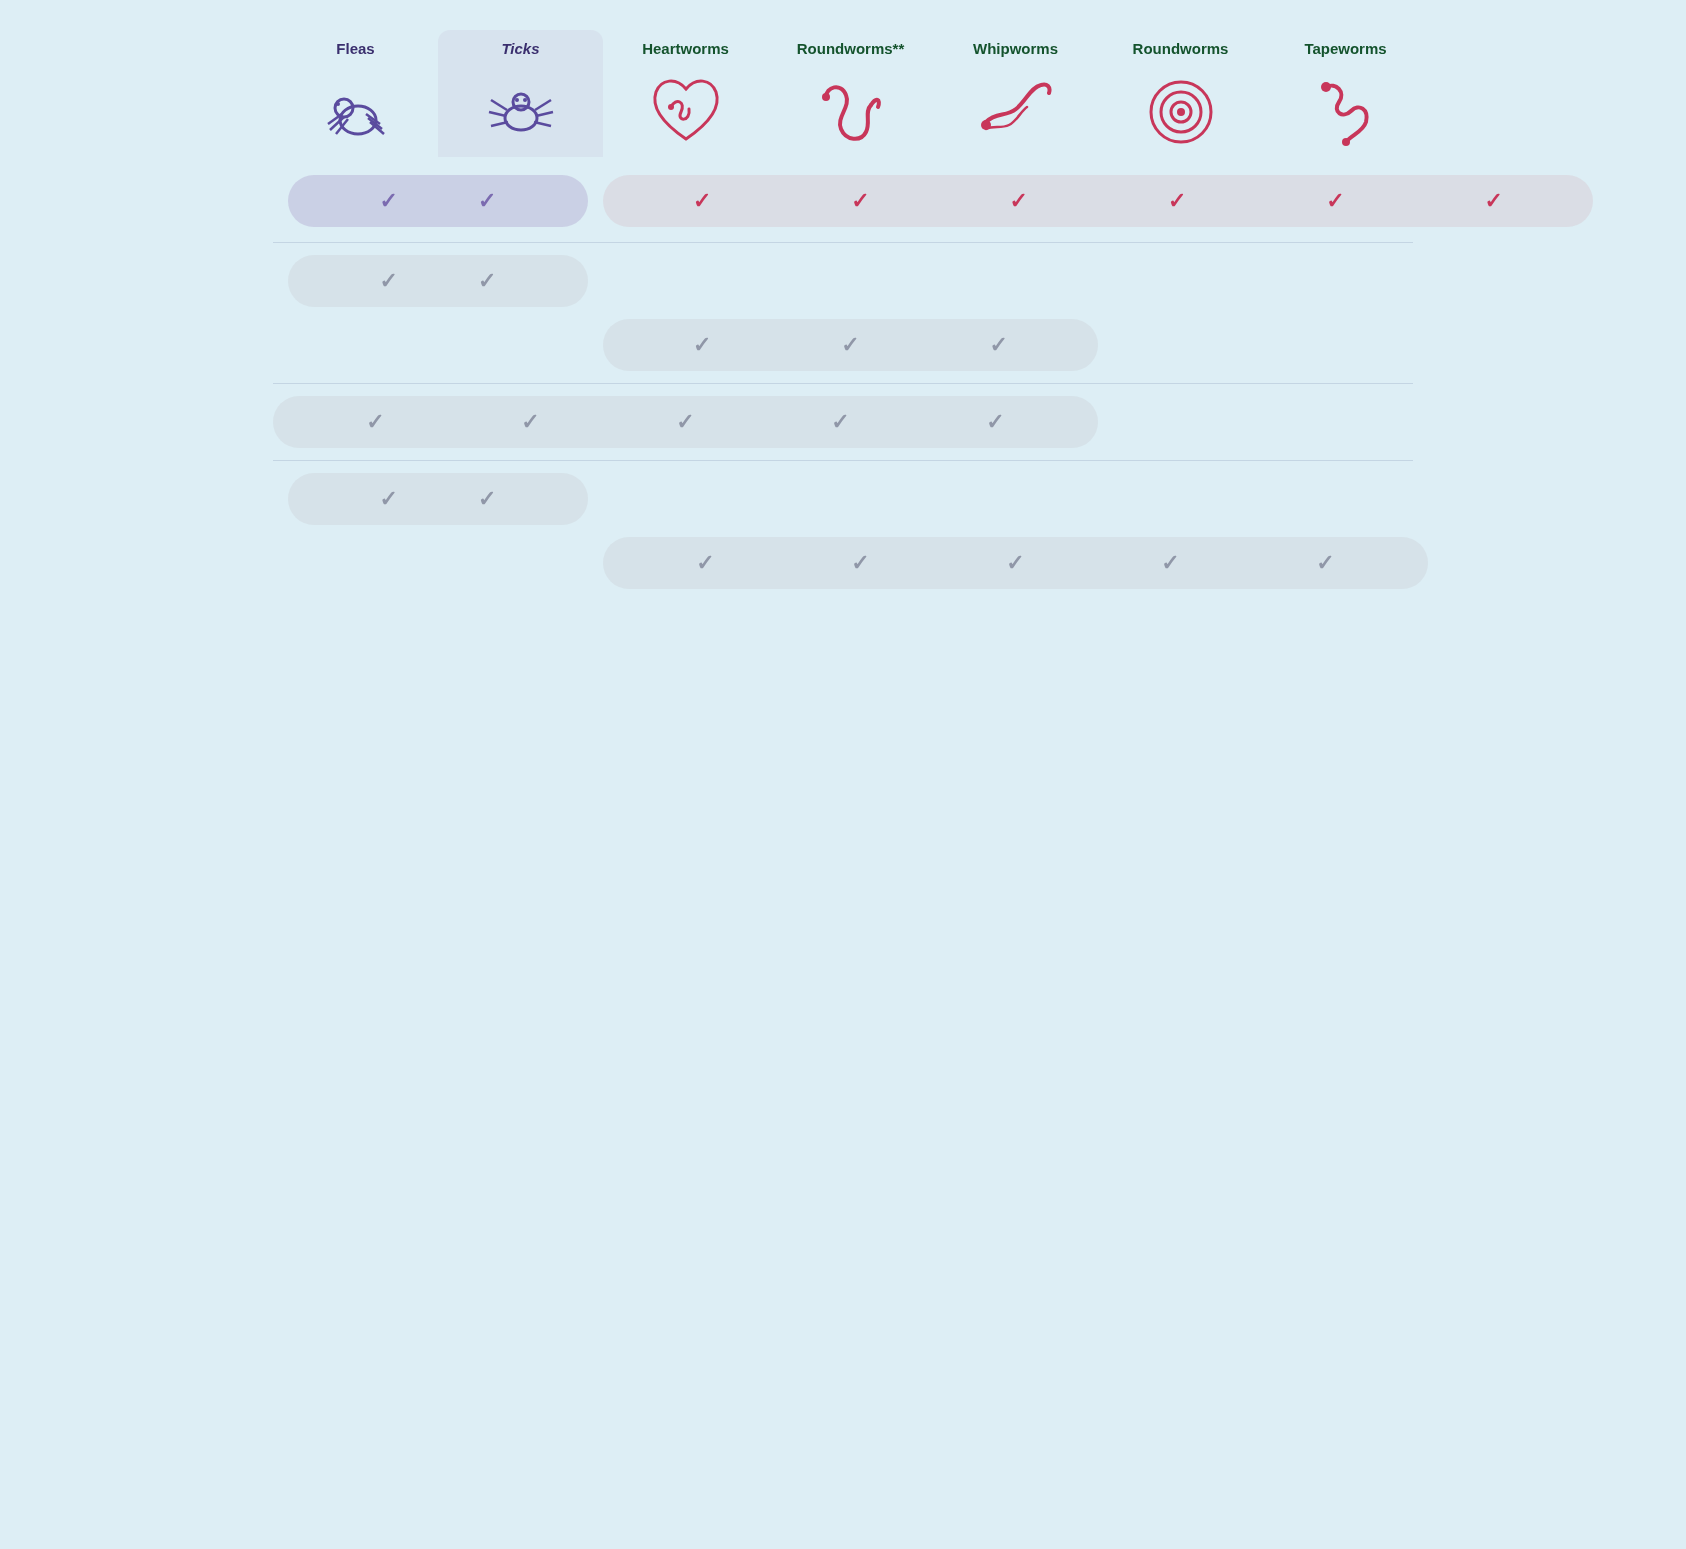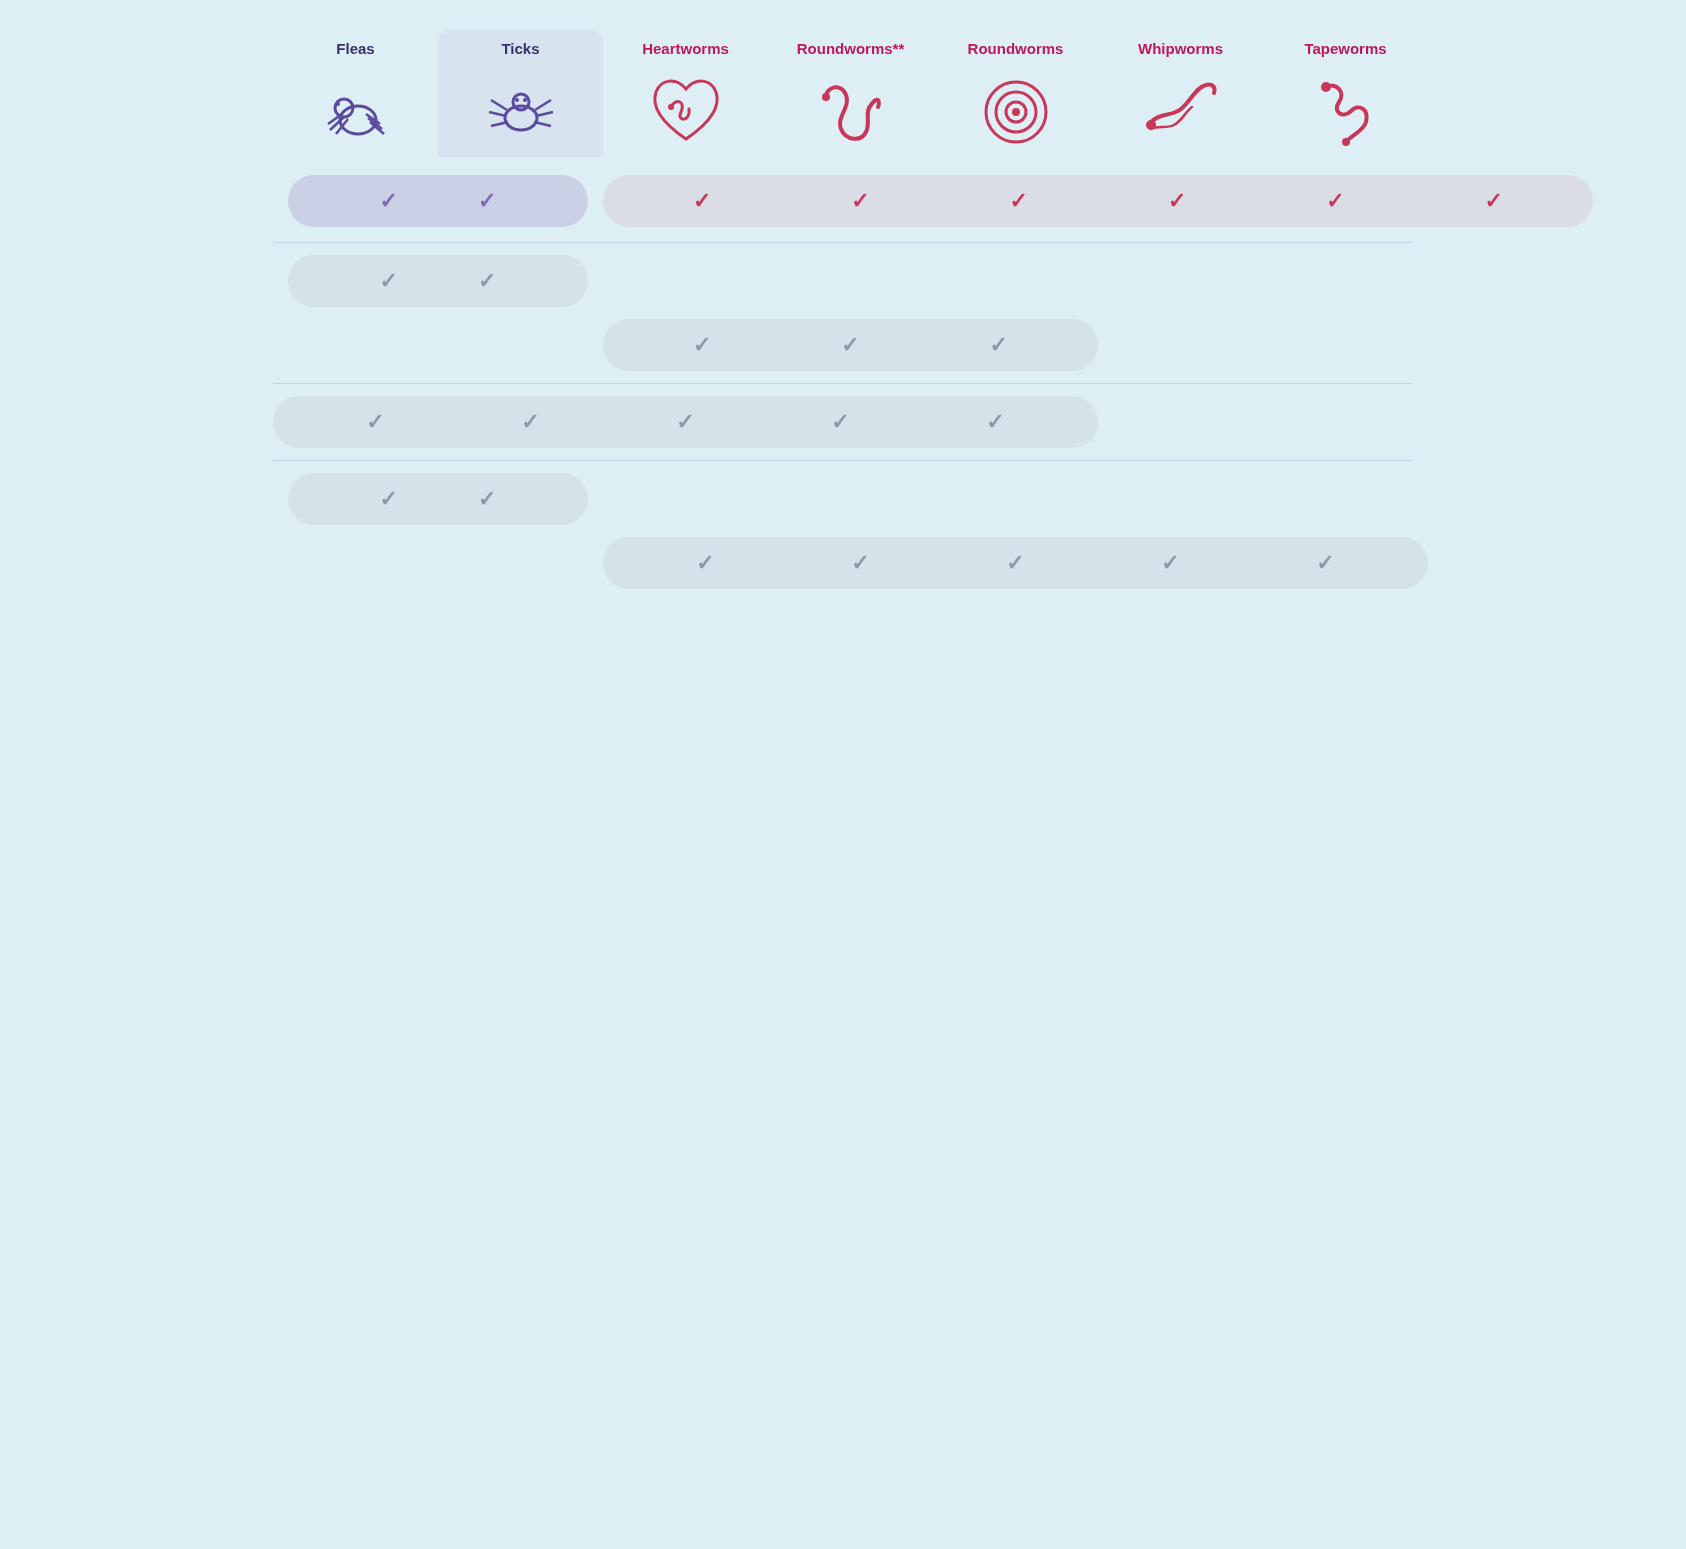--- a/index.html
+++ b/index.html
@@ -31,32 +31,33 @@
       display: flex;
       flex-direction: column;
       align-items: center;
       padding: 10px 5px 0 5px;
       position: relative;
     }
 
     .col-header.highlighted {
       background: rgba(200, 195, 220, 0.25);
       border-radius: 12px 12px 0 0;
+      font-style: italic;
     }
 
     .col-label {
       font-size: 15px;
       font-weight: 600;
       color: #3a2f6e;
       text-align: center;
       margin-bottom: 10px;
     }
 
     .col-label.pink {
-      color: #be185d;
+      color: #14532d;
     }
 
     .parasite-icon {
       width: 90px;
       height: 90px;
       display: flex;
       align-items: center;
       justify-content: center;
     }
 
@@ -178,38 +179,38 @@
       <div class="parasite-icon">
         <svg width="90" height="90" viewBox="0 0 90 90" fill="none">
           <path d="M20 30 C20 20 35 15 40 28 C45 40 30 50 35 62 C40 74 55 75 60 65 C65 55 58 45 65 38" stroke="#c8365a" stroke-width="4" fill="none" stroke-linecap="round"></path>
           <path d="M65 38 C70 30 75 32 72 40" stroke="#c8365a" stroke-width="4" fill="none" stroke-linecap="round"></path>
           <circle cx="20" cy="30" r="4" fill="#c8365a"></circle>
         </svg>
       </div>
     </div>
 
     <div class="col-header">
+      <span class="col-label pink">Whipworms</span>
+      <div class="parasite-icon">
+        <svg width="90" height="90" viewBox="0 0 90 90" fill="none">
+          <path d="M15 55 C25 45 35 50 45 42 C55 34 60 20 70 18 C76 16 80 20 78 26" stroke="#c8365a" stroke-width="4" fill="none" stroke-linecap="round"></path>
+          <path d="M15 62 C22 58 30 62 38 58 C46 54 50 44 56 40" stroke="#c8365a" stroke-width="2.5" fill="none" stroke-linecap="round"></path>
+          <circle cx="15" cy="58" r="5" fill="#c8365a"></circle>
+        </svg>
+      </div>
+    </div>
+
+    <div class="col-header">
       <span class="col-label pink">Roundworms</span>
       <div class="parasite-icon">
         <svg width="90" height="90" viewBox="0 0 90 90" fill="none">
           <circle cx="45" cy="45" r="30" stroke="#c8365a" stroke-width="3" fill="none"></circle>
           <circle cx="45" cy="45" r="20" stroke="#c8365a" stroke-width="3" fill="none"></circle>
           <circle cx="45" cy="45" r="10" stroke="#c8365a" stroke-width="3" fill="none"></circle>
           <circle cx="45" cy="45" r="4" fill="#c8365a"></circle>
-        </svg>
-      </div>
-    </div>
-
-    <div class="col-header">
-      <span class="col-label pink">Whipworms</span>
-      <div class="parasite-icon">
-        <svg width="90" height="90" viewBox="0 0 90 90" fill="none">
-          <path d="M15 55 C25 45 35 50 45 42 C55 34 60 20 70 18 C76 16 80 20 78 26" stroke="#c8365a" stroke-width="4" fill="none" stroke-linecap="round"></path>
-          <path d="M15 62 C22 58 30 62 38 58 C46 54 50 44 56 40" stroke="#c8365a" stroke-width="2.5" fill="none" stroke-linecap="round"></path>
-          <circle cx="15" cy="58" r="5" fill="#c8365a"></circle>
         </svg>
       </div>
     </div>
 
     <div class="col-header">
       <span class="col-label pink">Tapeworms</span>
       <div class="parasite-icon">
         <svg width="90" height="90" viewBox="0 0 90 90" fill="none">
           <path d="M25 20 C35 15 45 25 38 35 C31 45 42 52 50 44 C58 36 68 42 65 55 C62 65 50 68 45 75" stroke="#c8365a" stroke-width="4" fill="none" stroke-linecap="round"></path>
           <circle cx="25" cy="20" r="5" fill="#c8365a"></circle>

